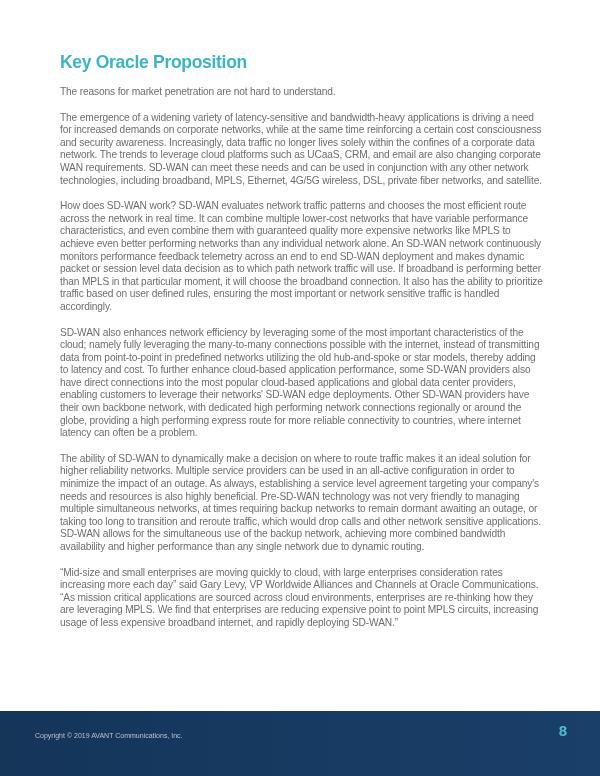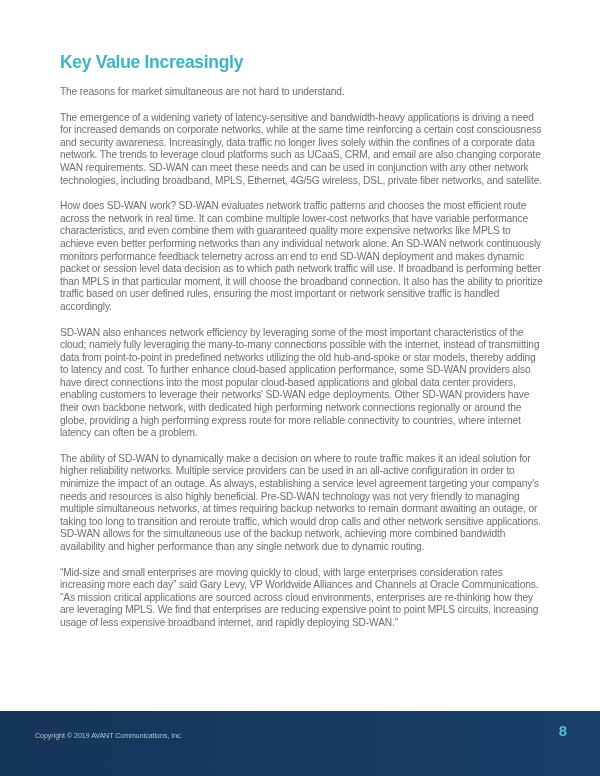--- a/index.html
+++ b/index.html
@@ -24,22 +24,22 @@
       position: absolute; left: 35px; top: 21px; color: #b8c3cf; font-size: 7px;
     }
     .page-num {
       position: absolute; right: 33px; top: 11px; color: #4fc0d6; font-size: 15px; font-weight: bold;
     }
   </style>
 </head>
 <body>
 
 <div class="content">
-  <h1 class="title">Key Value Increasingly</h1>
-  <p class="para">The reasons for market simultaneous are not hard to understand.</p>
+  <h1 class="title">Key Oracle Proposition</h1>
+  <p class="para">The reasons for market penetration are not hard to understand.</p>
   <p class="para">The emergence of a widening variety of latency-sensitive and bandwidth-heavy applications is driving a need for increased demands on corporate networks, while at the same time reinforcing a certain cost consciousness and security awareness.  Increasingly, data traffic no longer lives solely within the confines of a corporate data network.  The trends to leverage cloud platforms such as UCaaS, CRM, and email are also changing corporate WAN requirements. SD-WAN can meet these needs and can be used in conjunction with any other network technologies, including broadband, MPLS, Ethernet, 4G/5G wireless, DSL, private fiber networks, and satellite.</p>
   <p class="para">How does SD-WAN work? SD-WAN evaluates network traffic patterns and chooses the most efficient route across the network in real time. It can combine multiple lower-cost networks that have variable performance characteristics, and even combine them with guaranteed quality more expensive networks like MPLS to achieve even better performing networks than any individual network alone. An SD-WAN network continuously monitors performance feedback telemetry across an end to end SD-WAN deployment and makes dynamic packet or session level data decision as to which path network traffic will use.  If broadband is performing better than MPLS in that particular moment, it will choose the broadband connection. It also has the ability to prioritize traffic based on user defined rules, ensuring the most important or network sensitive traffic is handled accordingly.</p>
   <p class="para">SD-WAN also enhances network efficiency by leveraging some of the most important characteristics of the cloud; namely fully leveraging the many-to-many connections possible with the internet, instead of transmitting data from point-to-point in predefined networks utilizing the old hub-and-spoke or star models, thereby adding to latency and cost. To further enhance cloud-based application performance, some SD-WAN providers also have direct connections into the most popular cloud-based applications and global data center providers, enabling customers to leverage their networks' SD-WAN edge deployments.  Other SD-WAN providers have their own backbone network, with dedicated high performing network connections regionally or around the globe, providing a high performing express route for more reliable connectivity to countries, where internet latency can often be a problem.</p>
   <p class="para">The ability of SD-WAN to dynamically make a decision on where to route traffic makes it an ideal solution for higher reliability networks. Multiple service providers can be used in an all-active configuration in order to minimize the impact of an outage. As always, establishing a service level agreement targeting your company's needs and resources is also highly beneficial. Pre-SD-WAN technology was not very friendly to managing multiple simultaneous networks, at times requiring backup networks to remain dormant awaiting an outage, or taking too long to transition and reroute traffic, which would drop calls and other network sensitive applications.  SD-WAN allows for the simultaneous use of the backup network, achieving more combined bandwidth availability and higher performance than any single network due to dynamic routing.</p>
   <p class="para">“Mid-size and small enterprises are moving quickly to cloud, with large enterprises consideration rates increasing more each day” said Gary Levy, VP Worldwide Alliances and Channels at Oracle Communications. “As mission critical applications are sourced across cloud environments, enterprises are re-thinking how they are leveraging MPLS.  We find that enterprises are reducing expensive point to point MPLS circuits, increasing usage of less expensive broadband internet, and rapidly deploying SD-WAN.”</p>
 </div>
 
 <div class="footer">
   <span class="copyright">Copyright © 2019 AVANT Communications, Inc.</span>
   <span class="page-num">8</span>

